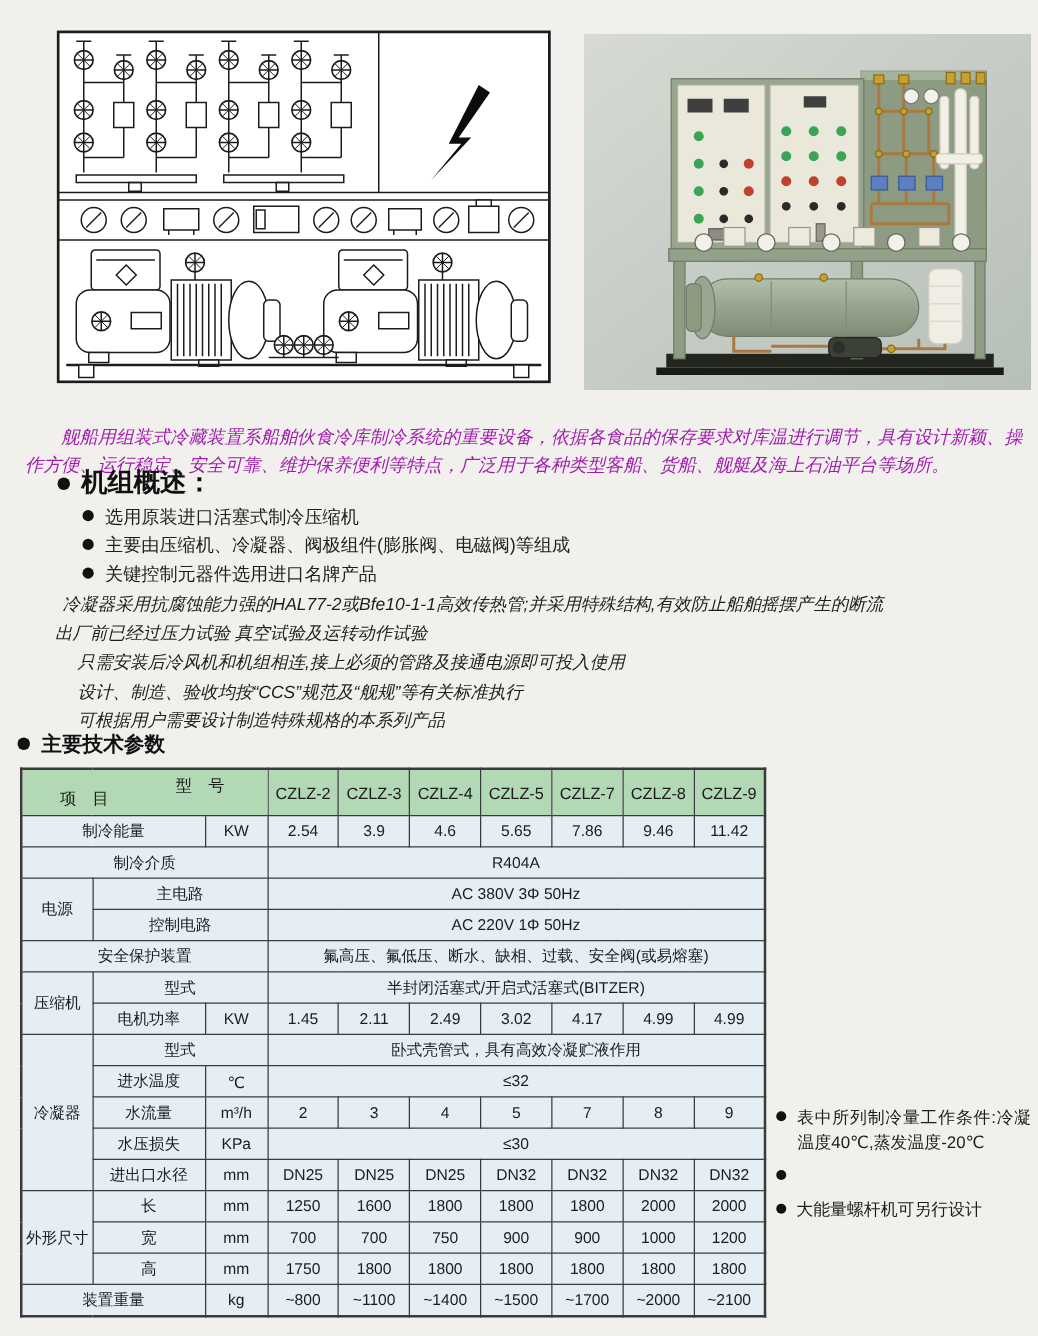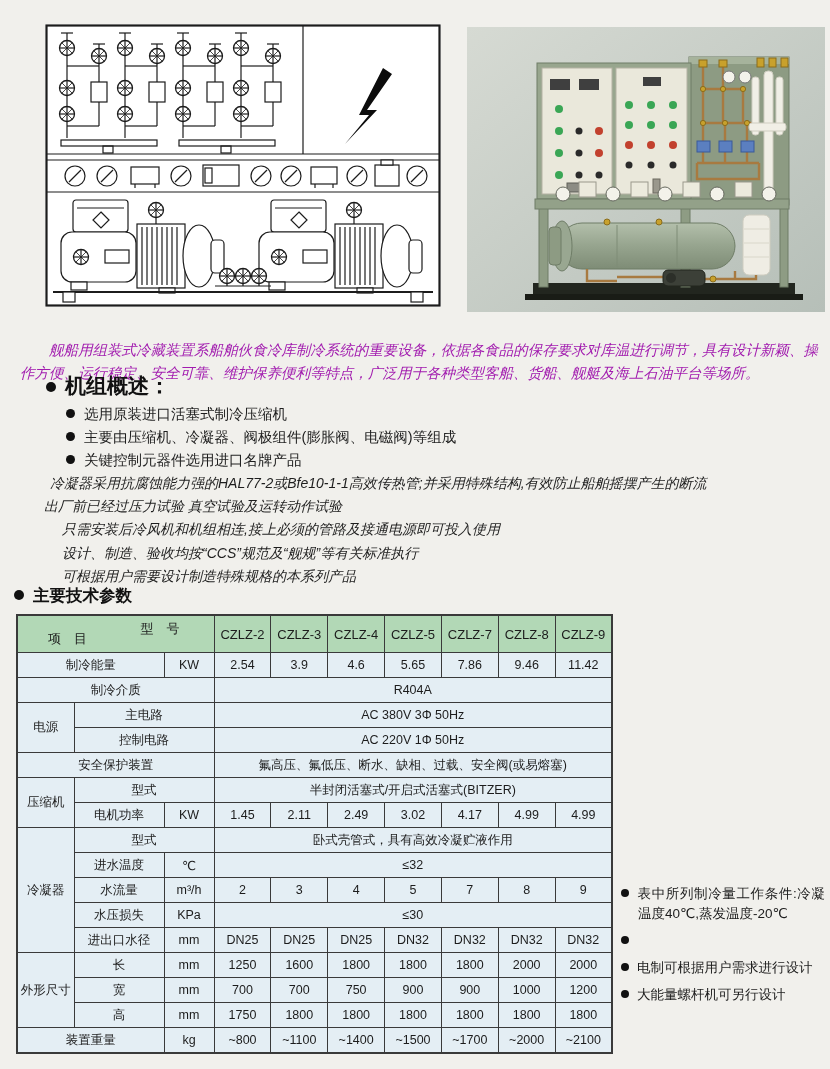--- a/index.html
+++ b/index.html
@@ -451,15 +451,14 @@
           <td>~2000</td>
           <td>~2100</td>
         </tr>
       </tbody>
   </table>
 </div>
 
 <div class="notes">
   <div class="note"><span class="dot"></span><span>表中所列制冷量工作条件:冷凝温度40℃,蒸发温度-20℃</span></div>
   <div class="note"><span class="dot"></span></div>
-  <div class="note"><span class="dot"></span><span>电制可根据用户需求进行设计</span></div>
   <div class="note"><span class="dot"></span><span>大能量螺杆机可另行设计</span></div>
 </div>
 
 </body></html>

